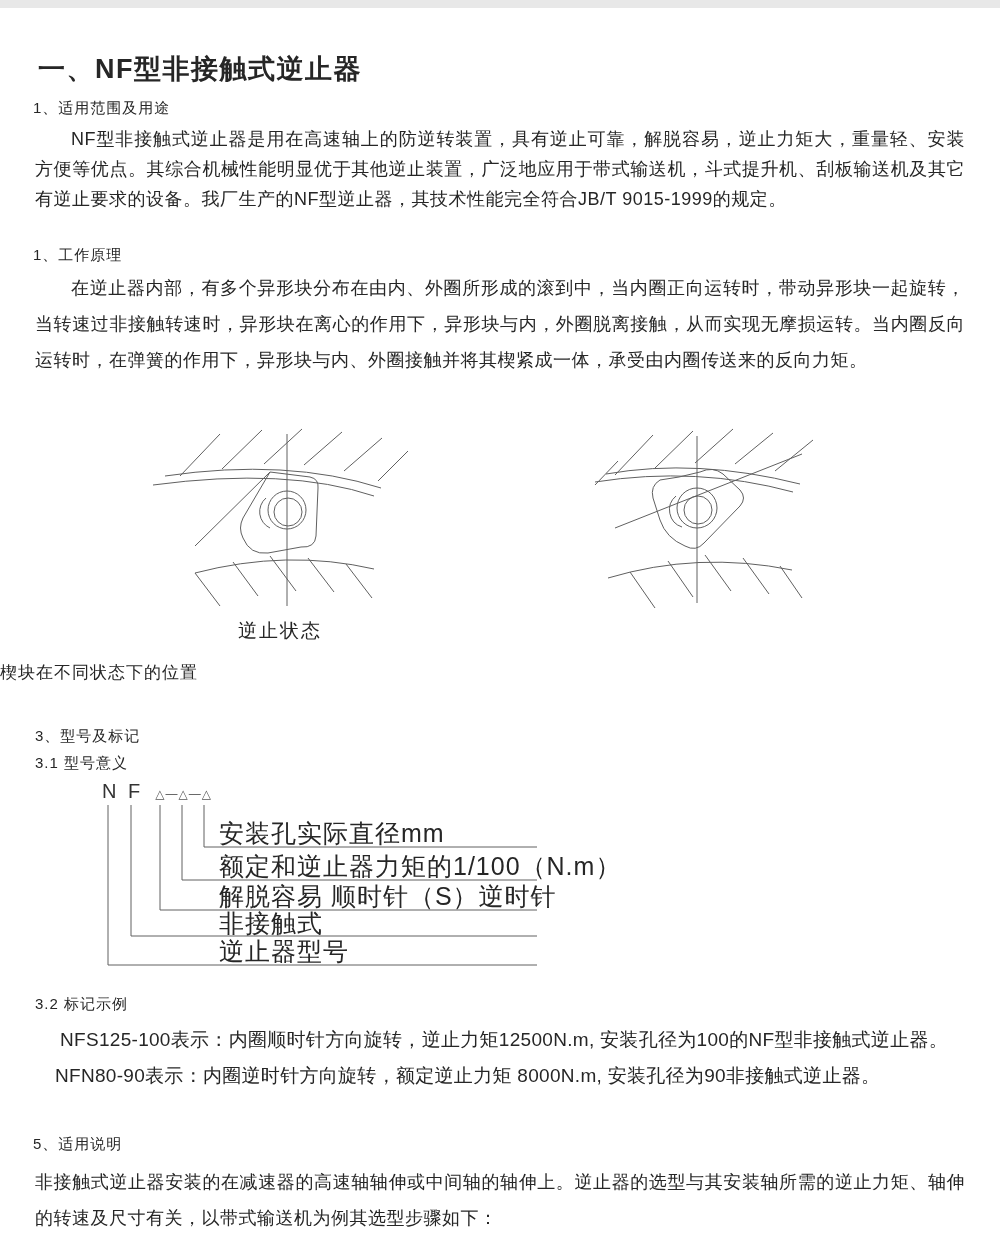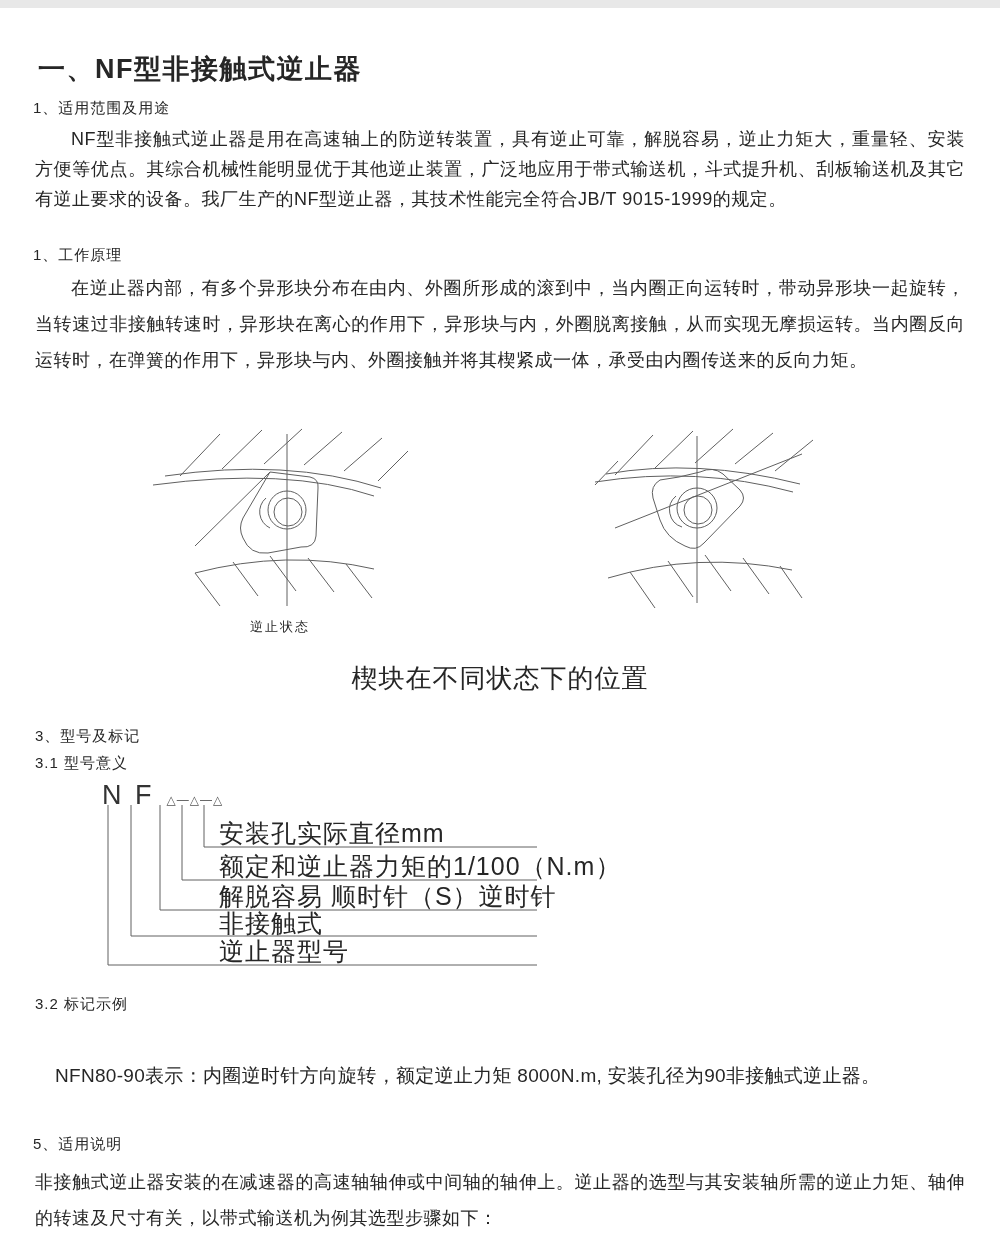--- a/index.html
+++ b/index.html
@@ -20,35 +20,35 @@
     font-size:15px;letter-spacing:1px;line-height:24px;
   }
   .body-text{
     font-size:18px;letter-spacing:0.5px;
     text-align:justify;
   }
   .indent{text-indent:2em;}
   .lh30{line-height:30px;}
   .lh36{line-height:36px;}
   .fig-label{
-    font-size:13px;letter-spacing:2px;text-align:center;
+    font-size:19px;letter-spacing:2px;text-align:center;
   }
   .caption{
-    font-size:26px;letter-spacing:1px;text-align:center;width:1000px;
+    font-size:17px;letter-spacing:1px;text-align:left;width:1000px;
   }
   .example-line{
     font-size:19px;letter-spacing:0.3px;white-space:nowrap;
   }
   .designation{position:absolute;left:35px;top:770px;width:930px;height:200px;}
   .designation svg{position:absolute;left:0;top:0;}
   .code-row{
     position:absolute;left:67px;top:2px;
     display:flex;align-items:baseline;
   }
-  .code-nf{font-size:27px;letter-spacing:3px;color:#333;}
+  .code-nf{font-size:20px;letter-spacing:3px;color:#333;}
   .code-tri{font-size:12px;letter-spacing:1px;margin-left:12px;color:#555;}
   .des-label{
     position:absolute;left:184px;
     font-size:25px;letter-spacing:1px;line-height:22px;white-space:nowrap;
   }
   svg .ln{stroke:#606060;stroke-width:1;fill:none;}
 </style>
 </head>
 <body>
 
@@ -159,19 +159,20 @@
       <span class="code-tri">△—△—△</span>
     </div>
     <div class="des-label" style="top:44px;">安装孔实际直径mm</div>
     <div class="des-label" style="top:77px;">额定和逆止器力矩的1/100（N.m）</div>
     <div class="des-label" style="top:107px;">解脱容易 顺时针（S）逆时针</div>
     <div class="des-label" style="top:134px;">非接触式</div>
     <div class="des-label" style="top:162px;">逆止器型号</div>
   </div>
 
   <div class="abs heading" style="left:35px;top:984px;">3.2 标记示例</div>
+  <div class="abs example-line" style="left:60px;top:1019px;">NFS125-100表示：内圈顺时针方向旋转，逆止力矩12500N.m, 安装孔径为100的NF型非接触式逆止器。</div>
   <div class="abs example-line" style="left:55px;top:1055px;">NFN80-90表示：内圈逆时针方向旋转，额定逆止力矩 8000N.m, 安装孔径为90非接触式逆止器。</div>
 
 
   <div class="abs heading" style="left:33px;top:1124px;">5、适用说明</div>
   <div class="abs body-text lh36" style="left:35px;top:1156px;width:930px;">非接触式逆止器安装的在减速器的高速轴轴伸或中间轴的轴伸上。逆止器的选型与其安装轴所需的逆止力矩、轴伸的转速及尺寸有关，以带式输送机为例其选型步骤如下：</div>
 
 </div>
 
 </body></html>

